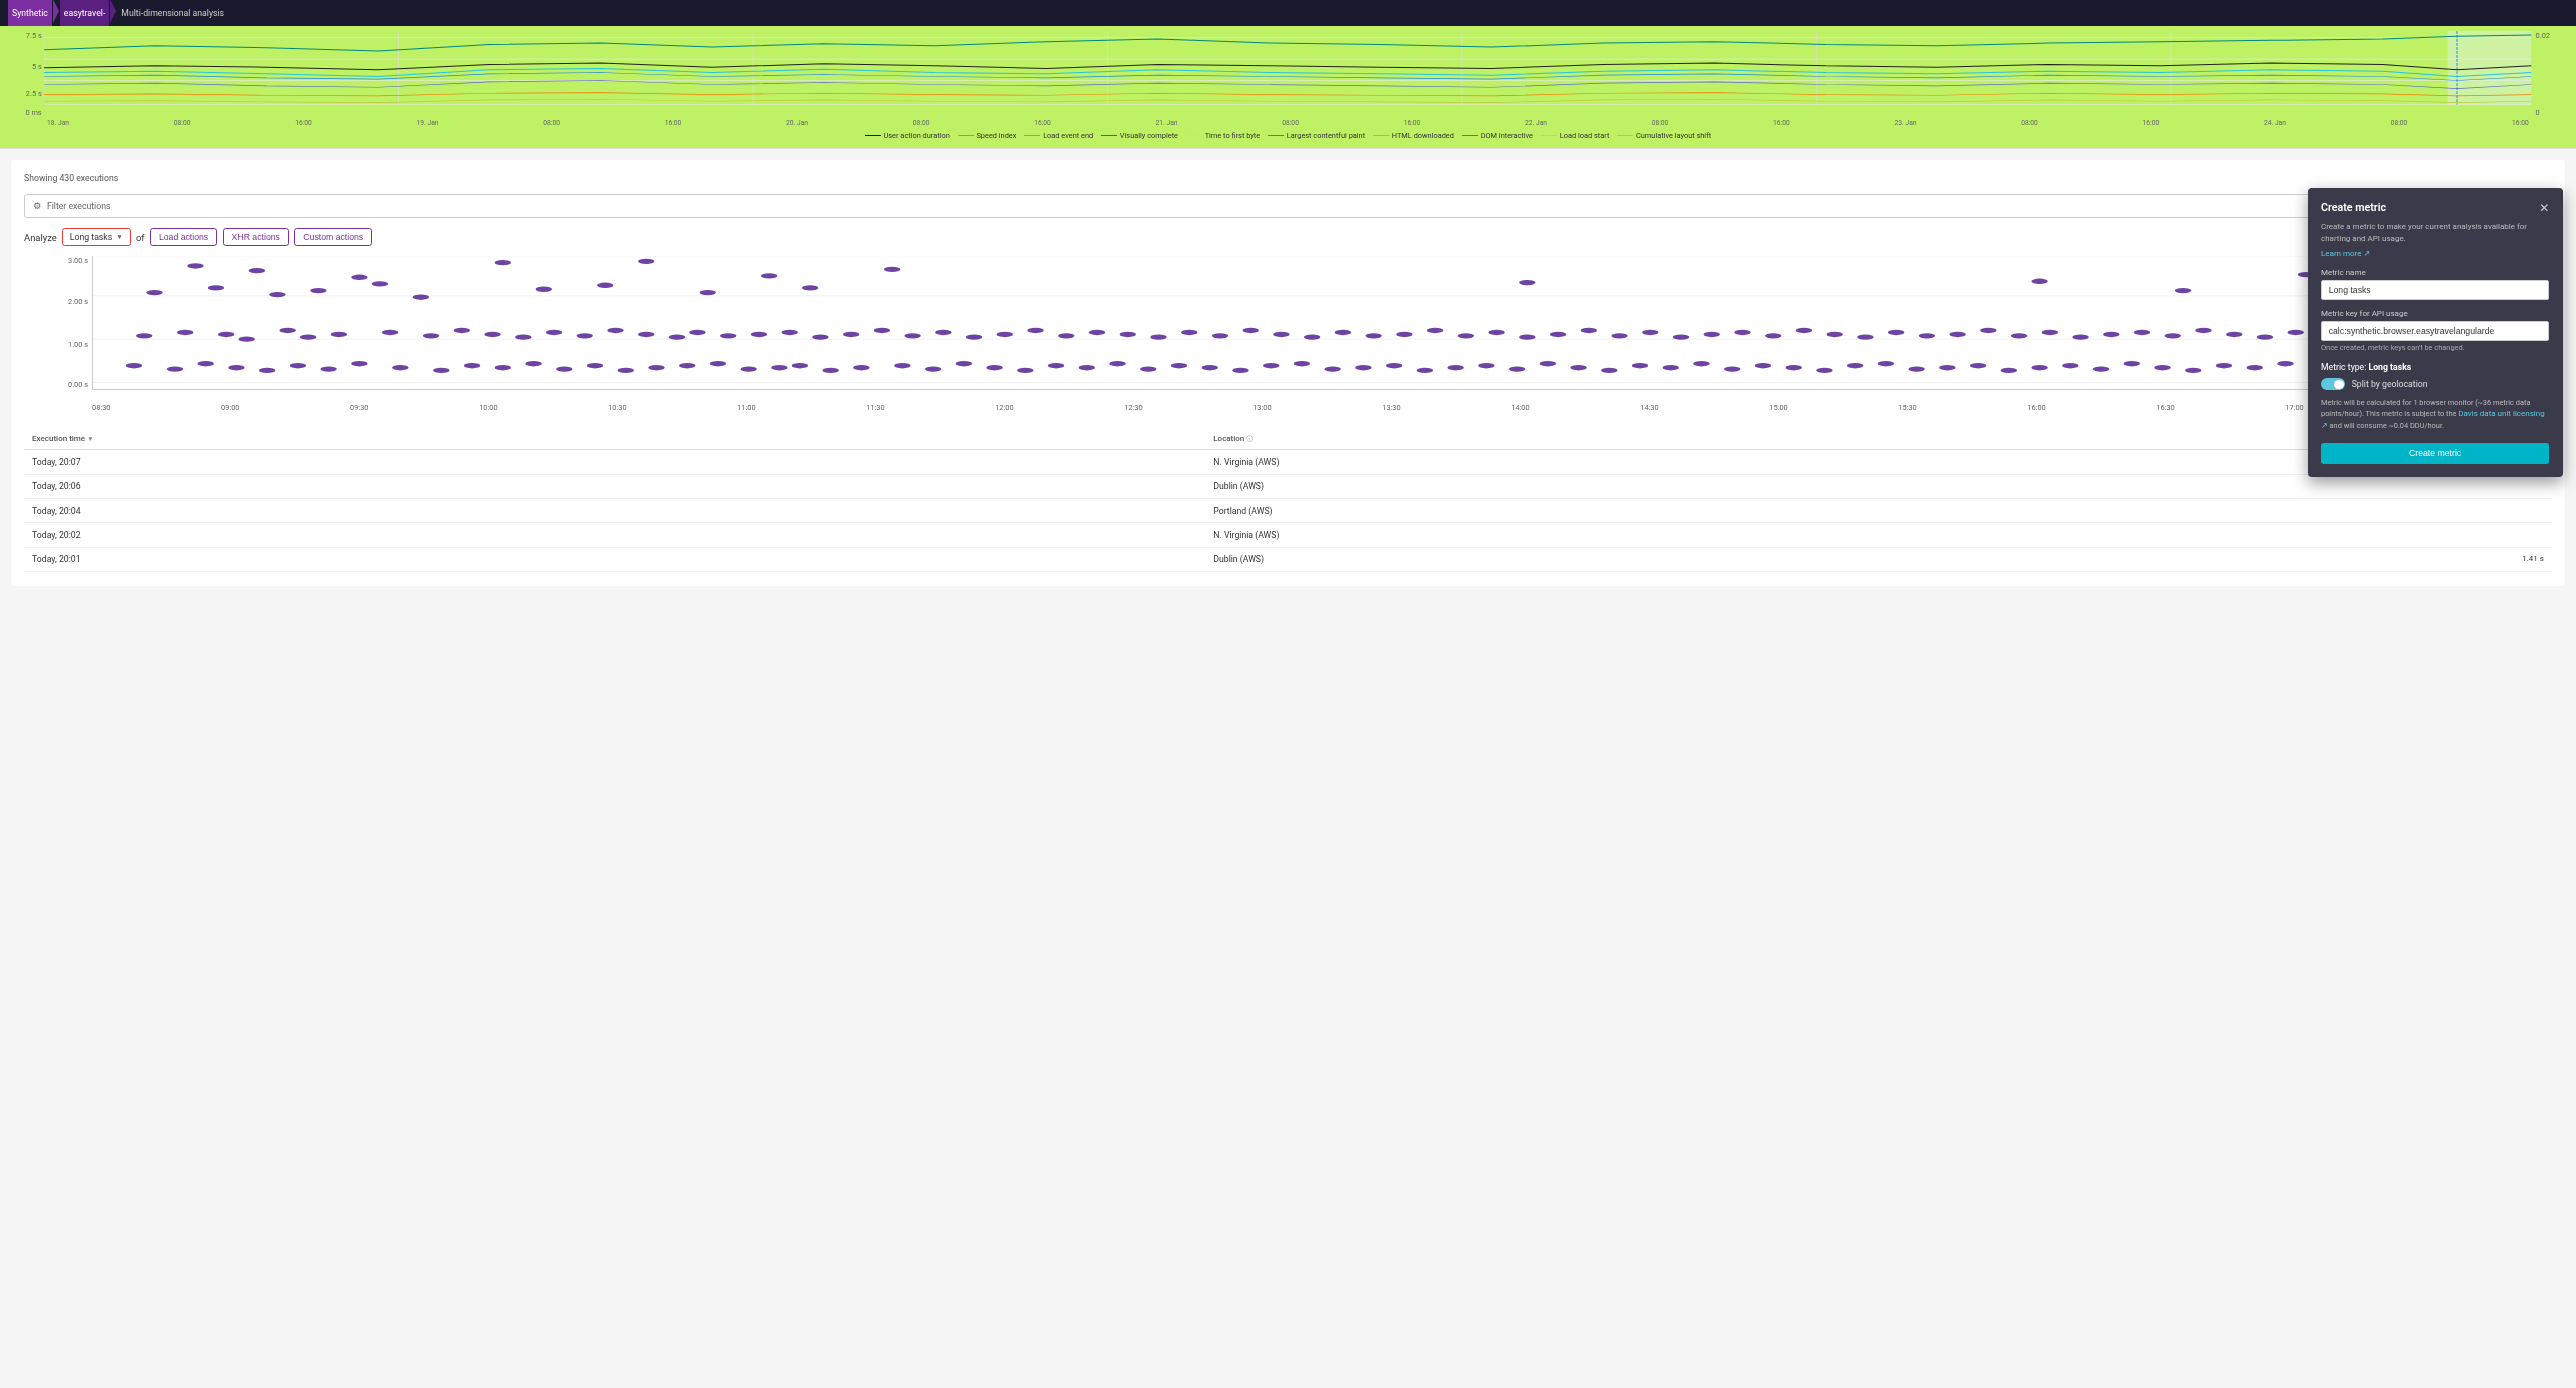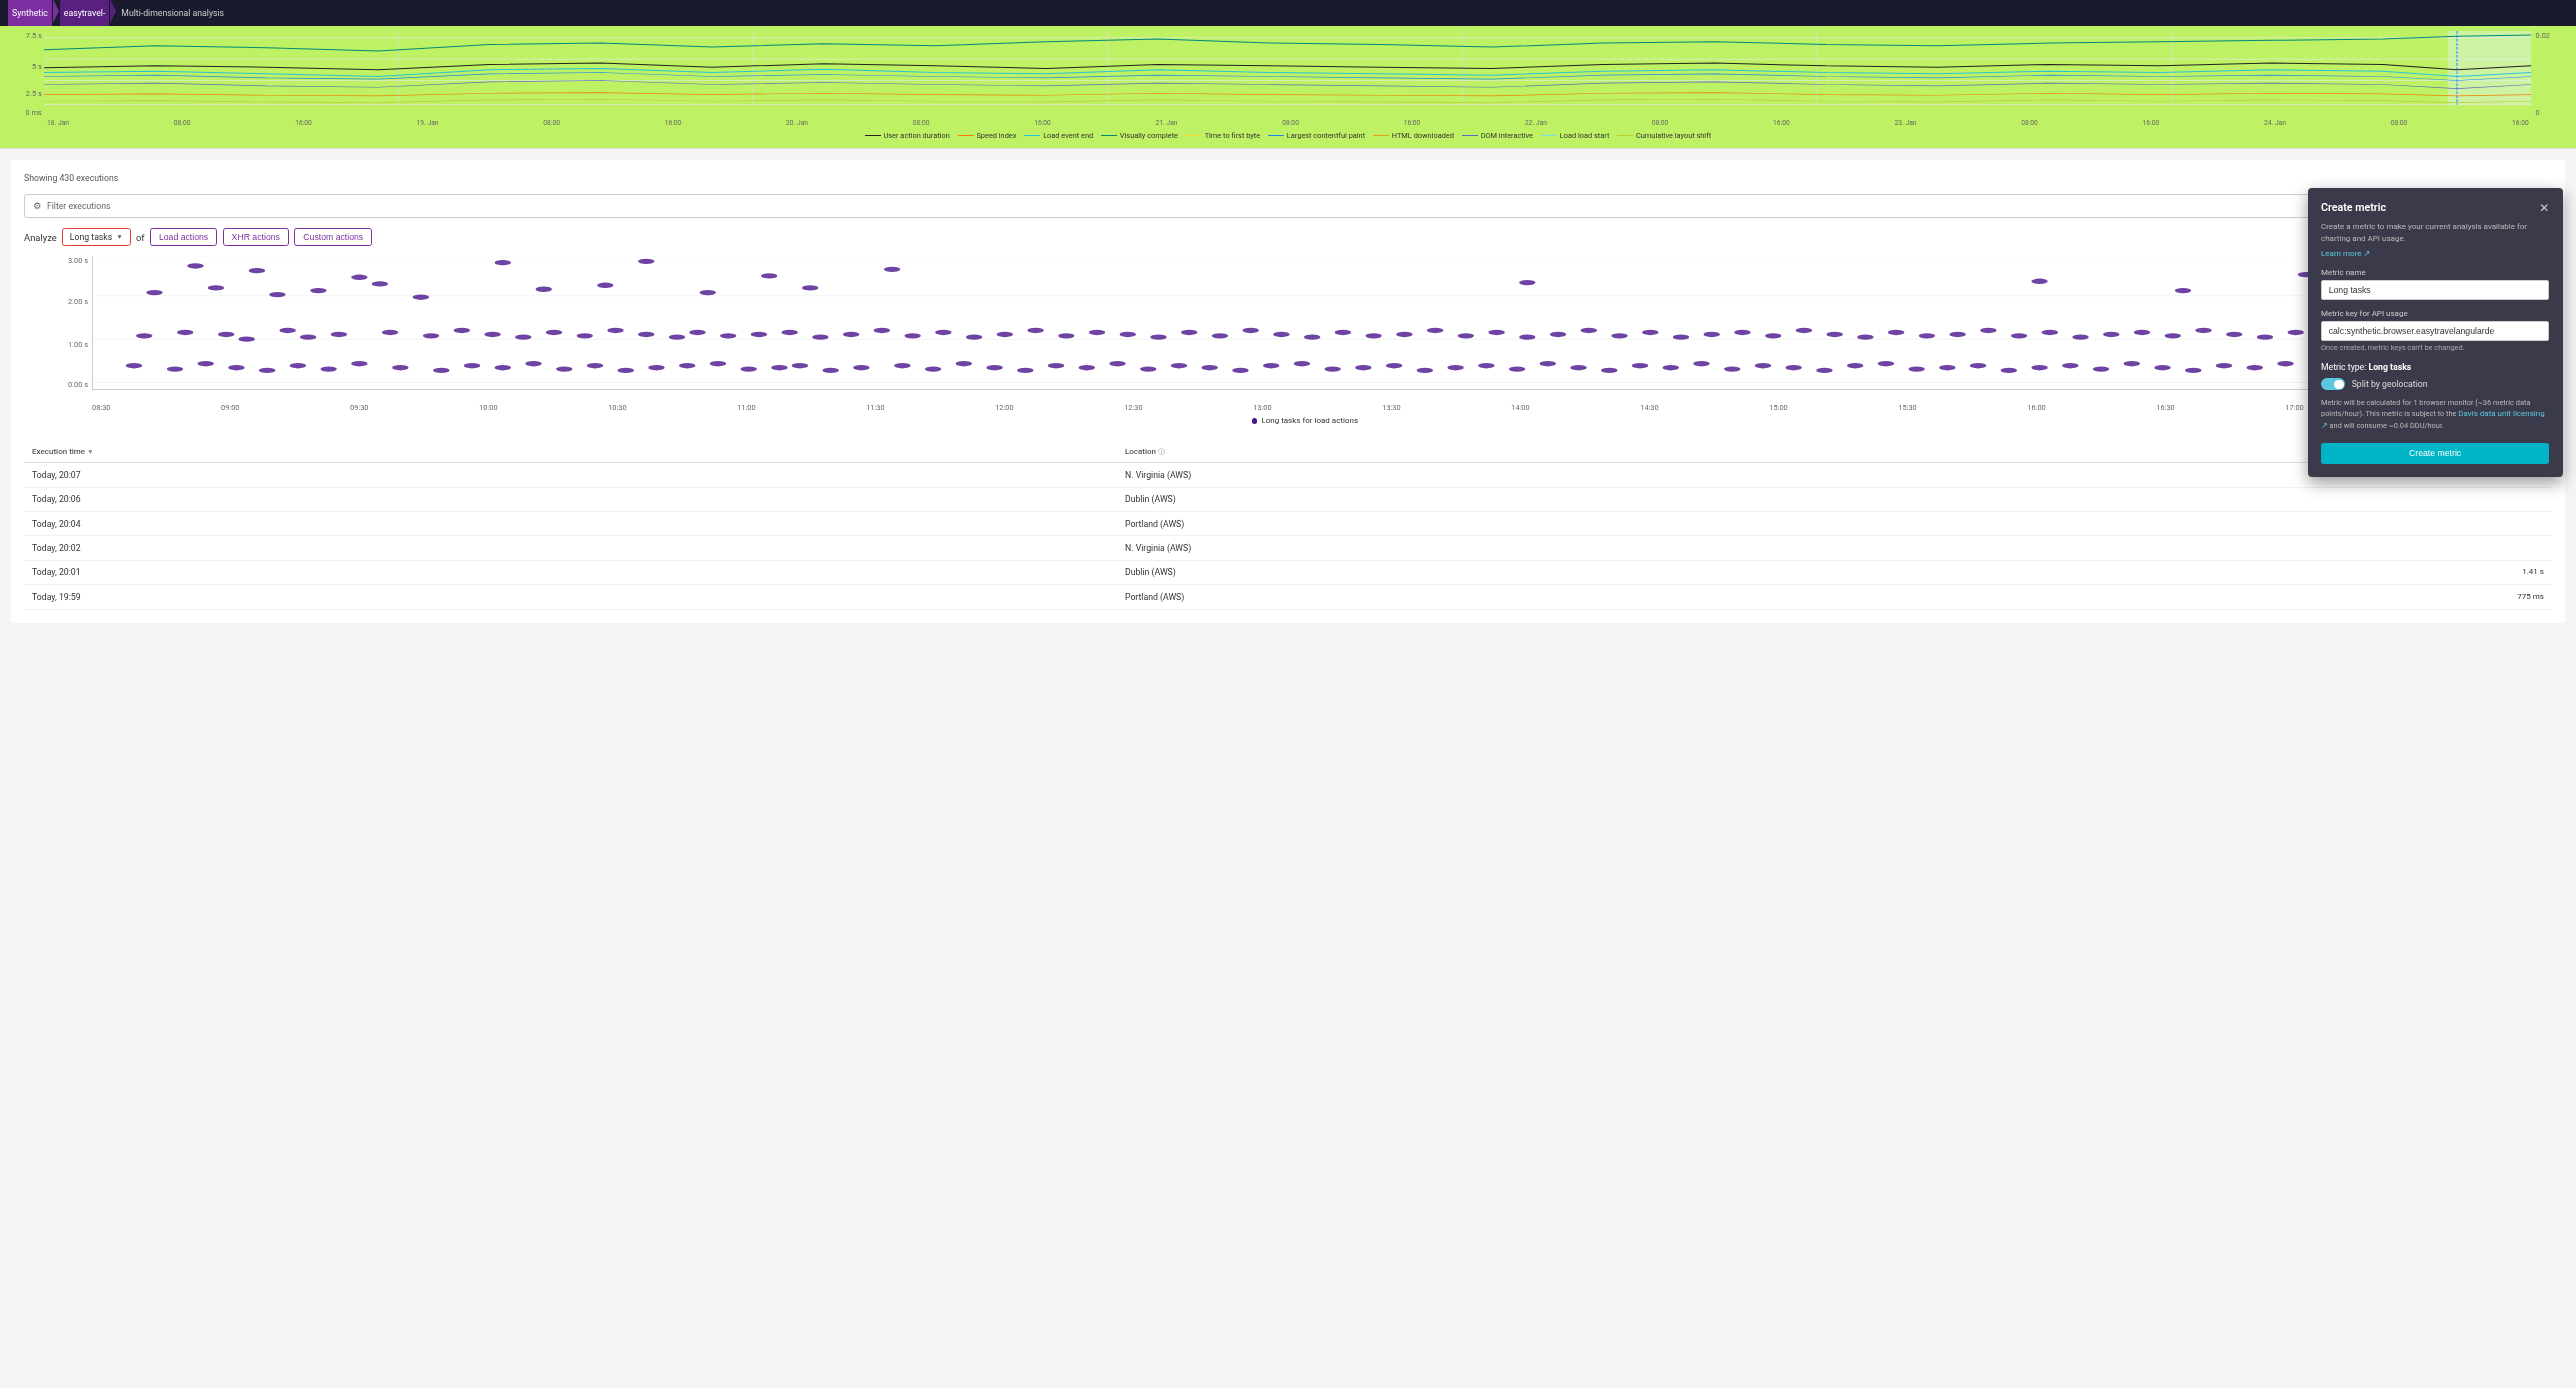--- a/index.html
+++ b/index.html
@@ -471,24 +471,20 @@
       <span>14:30</span>
         <span>15:00</span>
         <span>15:30</span>
         <span>16:00</span>
       <span>16:30</span>
         <span>17:00</span>
         <span>17:30</span>
         <span>18</span>
     </div>
 
-    <div class="chart-legend-center" style="margin-top:4px;">
-      <span class="dot-purple"></span>
-      <span>Long tasks for load actions</span>
-    </div>
   </div>
 
   <table class="exec-table">
     <thead>
       <tr>
         <th>
           <span>Execution time</span>
           <span class="sort-icon"> ▼</span>
         </th>
         <th>
@@ -514,27 +510,20 @@
         <td>Today, 20:02</td>
         <td>N. Virginia (AWS)</td>
       </tr>
       <tr>
         <td>Today, 20:01</td>
         <td>
           <span>Dublin (AWS)</span>
           <span style="float:right; color:#333; font-size:8px;">1.41 s</span>
         </td>
       </tr>
-      <tr>
-        <td>Today, 19:59</td>
-        <td>
-          <span>Portland (AWS)</span>
-          <span style="float:right; color:#333; font-size:8px;">775 ms</span>
-        </td>
-      </tr>
     </tbody>
   </table>
 </div>
 
 <div class="create-metric-panel">
   <div class="panel-header">
     <span class="panel-title">Create metric</span>
     <button class="panel-close">✕</button>
   </div>
   <p class="panel-desc">Create a metric to make your current analysis available for charting and API usage.</p>

